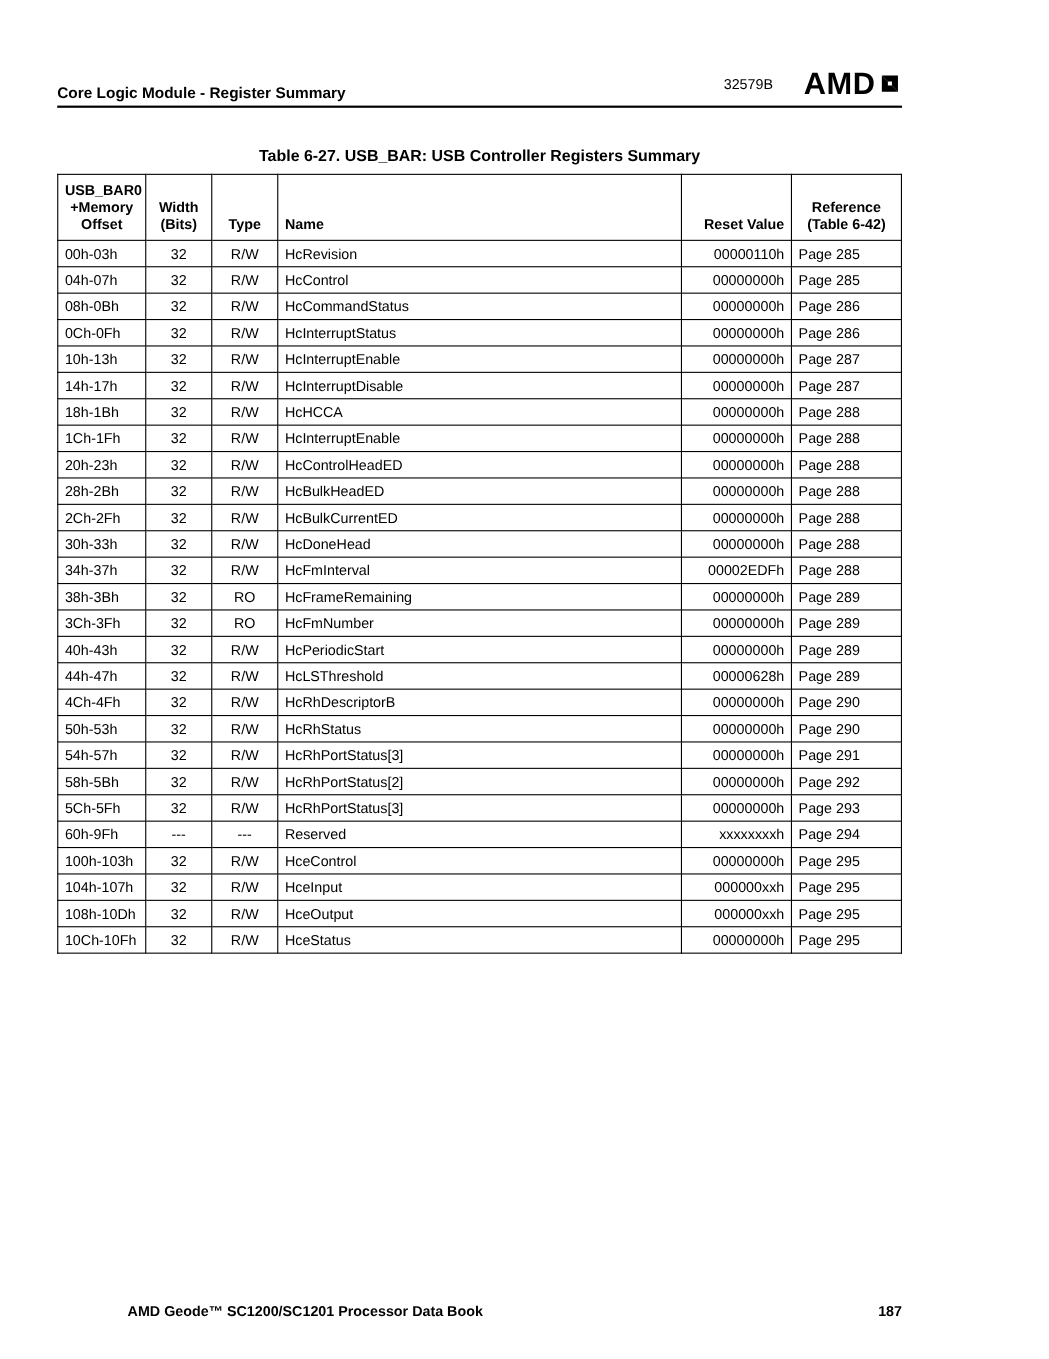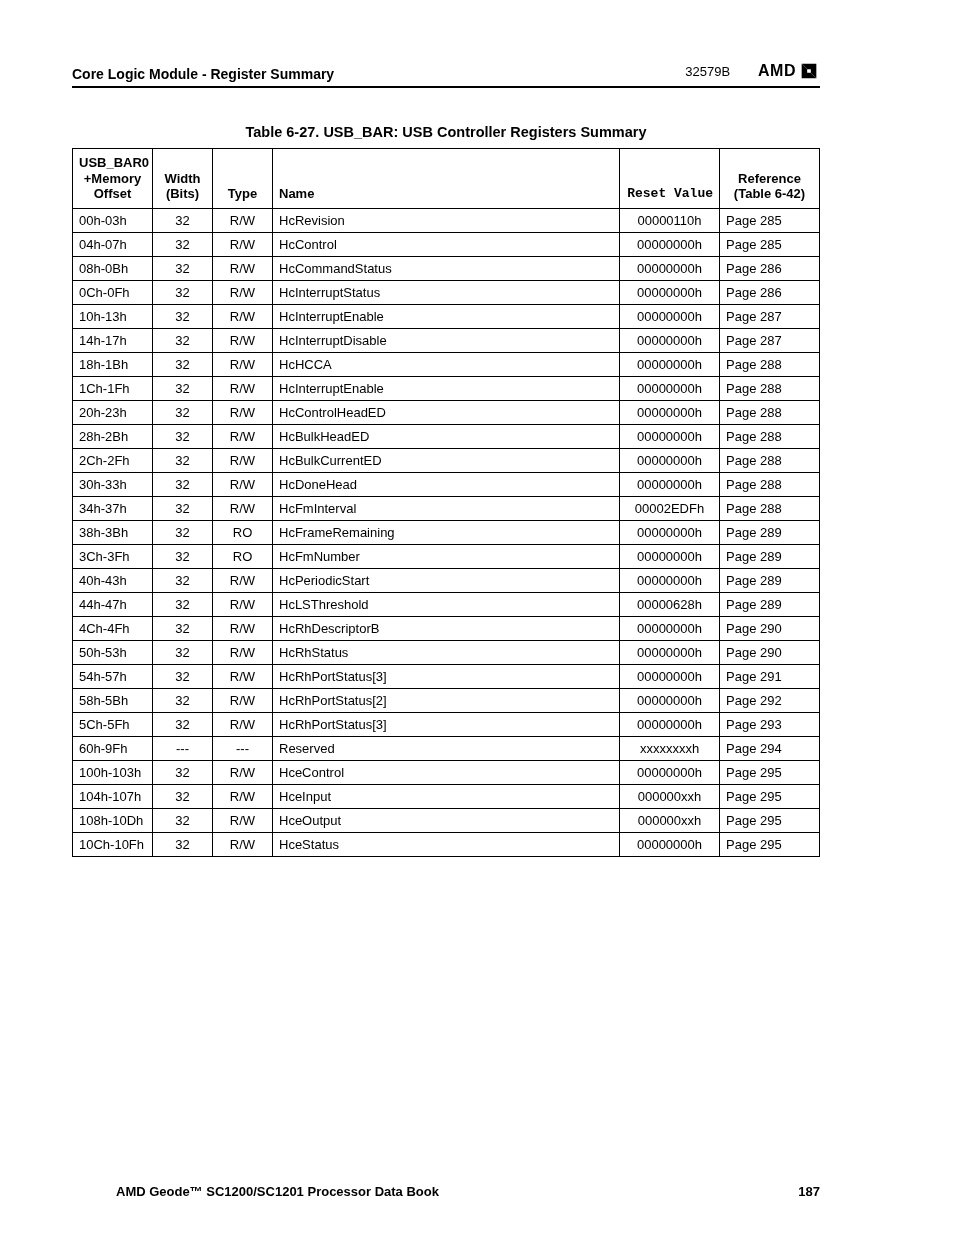--- a/index.html
+++ b/index.html
@@ -10,21 +10,21 @@
     height: 1235px;
     font-family: Arial, Helvetica, sans-serif;
     background: #fff;
     color: #000;
   }
   .page {
     position: relative;
     width: 920px;
     height: 1235px;
     box-sizing: border-box;
-    padding: 60px 100px 0 72px;
+    padding: 60px 100px 0 52px;
   }
   .header {
     display: flex;
     justify-content: space-between;
     align-items: flex-end;
     border-bottom: 2px solid #000;
     padding-bottom: 4px;
     margin-bottom: 36px;
   }
   .header-left {
@@ -37,21 +37,21 @@
     gap: 28px;
   }
   .docnum {
     font-size: 13px;
   }
   .logo {
     display: flex;
     align-items: center;
     gap: 2px;
     font-weight: 900;
-    font-size: 16px;
+    font-size: 28px;
     letter-spacing: 0.5px;
   }
   .logo svg { display: block; }
   .caption {
     text-align: center;
     font-size: 14.5px;
     font-weight: bold;
     margin-bottom: 8px;
   }
   table {
@@ -62,35 +62,35 @@
   }
   thead th {
     border: 1.5px solid #000;
     font-weight: bold;
     padding: 6px 6px;
     text-align: left;
     vertical-align: bottom;
     line-height: 1.2;
   }
   thead th.center { text-align: center; margin-top: 27px; }
-  thead th.right  { text-align: right; font-family: Liberation Mono, monospace; }
+  thead th.right  { text-align: right; }
   tbody td {
     border-left: 1.5px solid #000;
     border-right: 1.5px solid #000;
     border-bottom: 1px solid #000;
     padding: 2px 6px;
     height: 19px;
     text-align: left;
     vertical-align: middle;
     white-space: nowrap;
     overflow: hidden;
   }
   tbody tr:last-child td { border-bottom: 1.5px solid #000; }
   tbody td.center { text-align: center; }
-  tbody td.right  { text-align: center; }
+  tbody td.right  { text-align: right; }
   .col-offset { width: 80px; }
   .col-width  { width: 60px; }
   .col-type   { width: 60px; }
   .col-name   { width: auto; }
   .col-reset  { width: 100px; }
   .col-ref    { width: 100px; }
   .footer {
     position: absolute;
     bottom: 36px;
     left: 116px;

